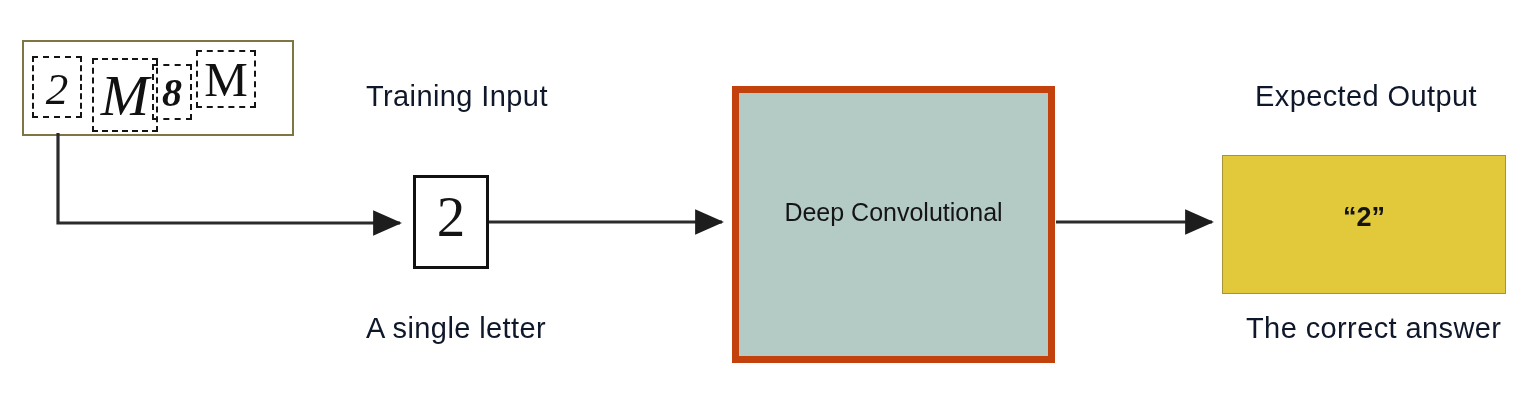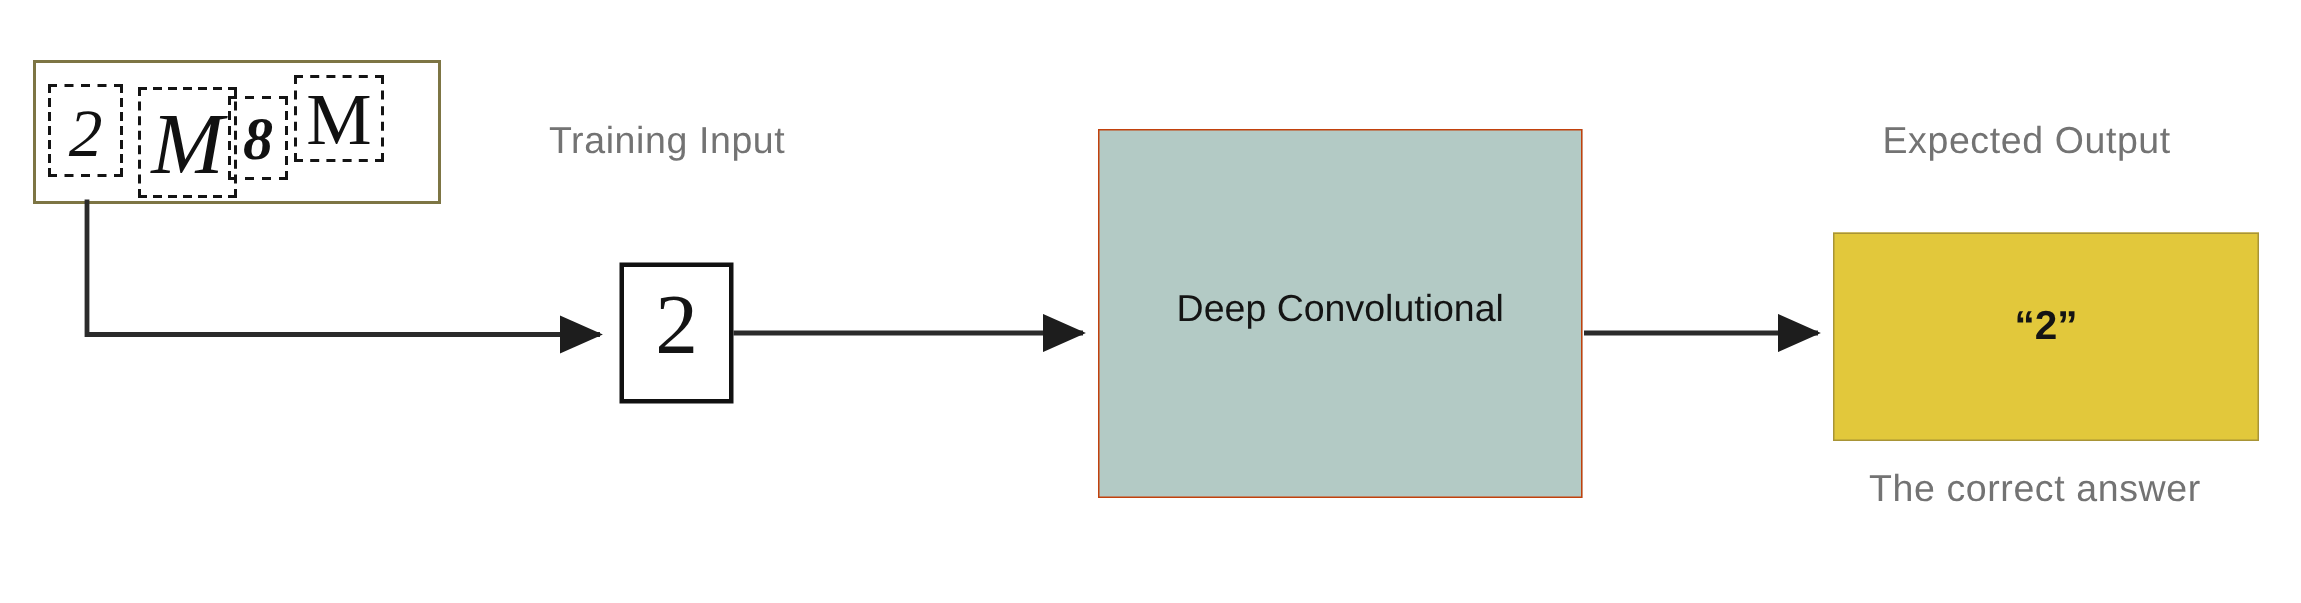--- a/index.html
+++ b/index.html
@@ -58,22 +58,22 @@
   #glyph-m2 {
     left: 172px; top: 8px; width: 60px; height: 58px;
     font-size: 49px; font-style: normal; font-weight: 400;
     padding-top: 3px;
   }
 
   
   .caption {
     position: absolute;
     font-family: "Liberation Sans", sans-serif;
-    font-size: 25px;
-    color: #737373;
+    font-size: 29px;
+    color: #0f172a;
     letter-spacing: 0.4px;
     white-space: nowrap;
   }
 
   
   #single-letter-box {
     position: absolute;
     left: 413px;
     top: 175px;
     width: 76px;
@@ -92,23 +92,23 @@
     color: #141414;
     filter: blur(0.45px);
   }
 
   
   #cnn-box {
     position: absolute;
     left: 732px;
     top: 86px;
     width: 323px;
-    height: 246px;
+    height: 277px;
     background: #b3cac5;
-    border: 1px solid #c2410c;
+    border: 7px solid #c2410c;
     box-sizing: border-box;
   }
   #cnn-label {
     position: absolute;
     left: 0; right: 0;
     top: 100px;
     text-align: center;
     font-family: "Liberation Sans", sans-serif;
     font-size: 25px;
     color: #141414;
@@ -154,20 +154,21 @@
 
   <div id="training-strip">
     <div class="glyph-cell" id="glyph-2">2</div>
     <div class="glyph-cell" id="glyph-m1">M</div>
     <div class="glyph-cell" id="glyph-8">8</div>
     <div class="glyph-cell" id="glyph-m2">M</div>
   </div>
 
   <div class="caption" style="left:366px; top:80px;">Training Input</div>
 
+  <div class="caption" style="left:366px; top:312px;">A single letter</div>
 
   <div class="caption" style="left:1255px; top:80px;">Expected Output</div>
 
   <div class="caption" style="left:1246px; top:312px;">The correct answer</div>
 
   <div id="single-letter-box">
     <div id="single-letter-glyph">2</div>
   </div>
 
   <div id="cnn-box">

